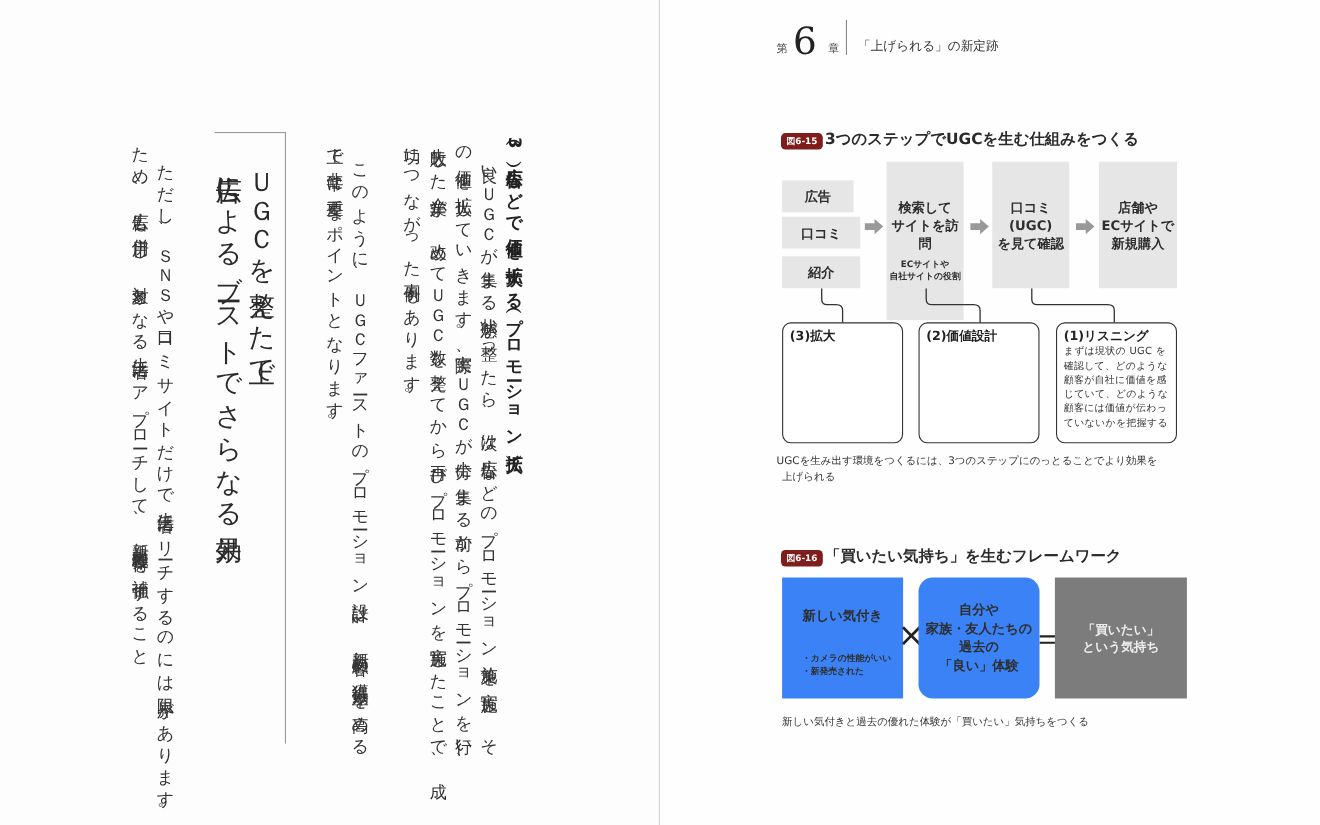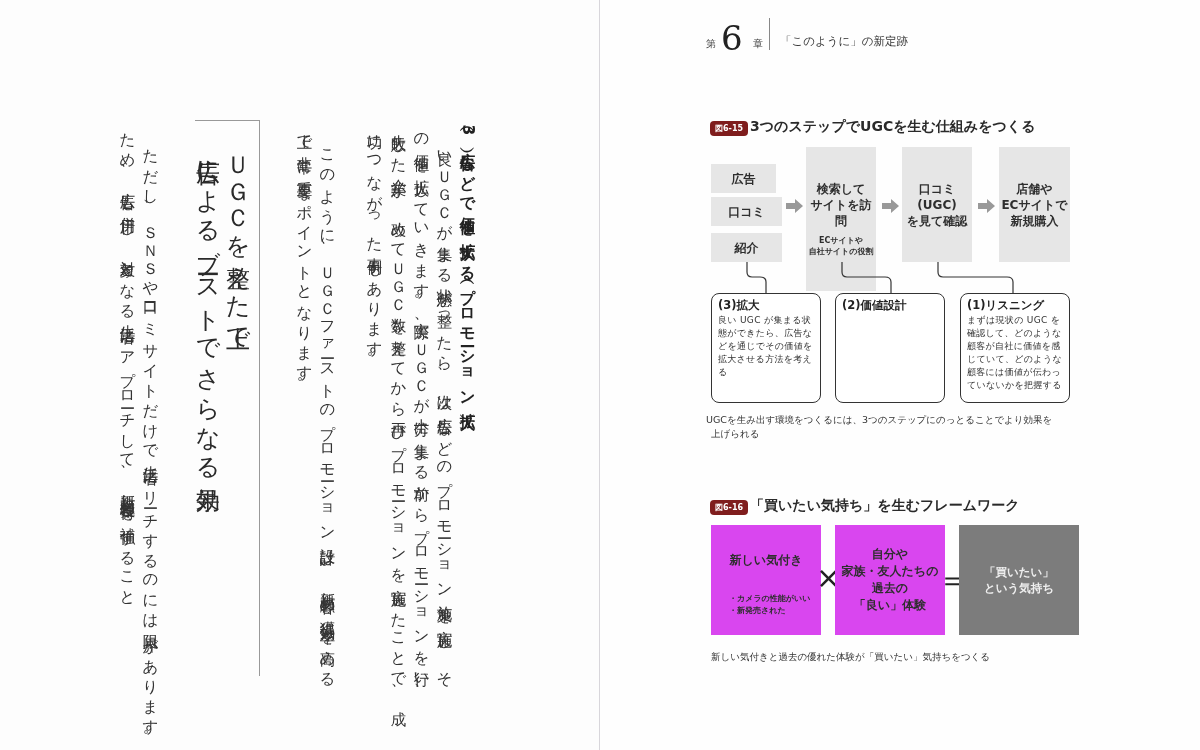--- a/index.html
+++ b/index.html
@@ -42,21 +42,21 @@
     align-items:center; justify-content:center; text-align:center; color:#2e2e2e; }
   .gbox .main { font-size:12px; font-weight:bold; line-height:16px; white-space:pre-line; }
   .gbox .sub { font-size:8px; font-weight:bold; line-height:11px; margin-top:6px; white-space:pre-line; }
   .label-small { position:absolute; font-size:8px; color:#333;margin-top:48px; }
 
   .step-box { position:absolute; border:1.3px solid #333; border-radius:8px; background:#fff; padding:4px 6px; box-sizing:border-box; }
   .step-box .t { font-size:11.5px; font-weight:bold; text-align:left; color:#222; margin-bottom:1px; }
   .step-box .d { font-size:9px; line-height:13px; color:#333; letter-spacing:0.3px; }
   .caption { position:absolute; font-size:9.5px; color:#333; line-height:14px; }
 
-  .fbox { position:absolute; top:525px; height:110px; background:#d946ef; color:#2e2e2e; }
+  .fbox { position:absolute; top:525px; height:110px; background:#3b82f6; color:#2e2e2e; }
   .fbox.dark { background:#7c7c7c; color:#efefef; }
   .op { position:absolute; font-size:30px; color:#222; font-weight:normal; }
 </style>
 </head>
 <body>
 
 <div class="page-left">
 
   <div class="vcol bold" style="left:459px; top:122px; font-size:15.5px;">（3）広告などで価値を拡大する（プロモーション拡大）</div>
   <div class="vcol" style="left:436px; top:138px;">良いＵＧＣが集まる状態が整ったら、次は広告などのプロモーション施策を実施し、そ</div>
@@ -76,21 +76,21 @@
 </div>
 
 <div class="gutter"></div>
 
 <div class="page-right"></div>
 
 <div class="rh-small" style="left:706px; top:37px;">第</div>
 <div class="rh-num">6</div>
 <div class="rh-small" style="left:753px; top:37px;">章</div>
 <div class="rh-divider"></div>
-<div class="rh-title">「このように」の新定跡</div>
+<div class="rh-title">「上げられる」の新定跡</div>
 
 <div class="fig-badge" style="left:710px; top:121px;">図6-15</div>
 <div class="fig-title" style="left:750px; top:118px;">3つのステップでUGCを生む仕組みをつくる</div>
 
 <div class="label-small" style="left:734px; top:149px;">（認知）</div>
 
 <div class="gbox" style="left:711px; top:164px; width:65px; height:29px;">
   <span class="main">広告</span>
 </div>
 <div class="gbox" style="left:711px; top:197px; width:71px; height:29px;">
@@ -126,21 +126,20 @@
 </div>
 
 <svg style="position:absolute; left:700px; top:262px;" width="380" height="35">
   <path d="M47,0 V10 Q47,15 52,15 H60 Q66,15 66,20 V33" stroke="#333" stroke-width="1.2" fill="none"></path>
   <path d="M142,0 V10 Q142,15 147,15 H185 Q191,15 191,20 V33" stroke="#333" stroke-width="1.2" fill="none"></path>
   <path d="M238,0 V10 Q238,15 243,15 H307 Q313,15 313,20 V33" stroke="#333" stroke-width="1.2" fill="none"></path>
 </svg>
 
 <div class="step-box" style="left:711px; top:293px; width:110px; height:110px;">
   <div class="t">(3)拡大</div>
-  <div class="d">良い UGC が集まる状態ができたら、広告などを通じでその価値を拡大させる方法を考える</div>
 </div>
 <div class="step-box" style="left:835px; top:293px; width:110px; height:110px;">
   <div class="t">(2)価値設計</div>
 </div>
 <div class="step-box" style="left:960px; top:293px; width:110px; height:110px;">
   <div class="t">(1)リスニング</div>
   <div class="d">まずは現状の UGC を確認して、どのような顧客が自社に価値を感じていて、どのような顧客には価値が伝わっていないかを把握する</div>
 </div>
 
 <div class="caption" style="left:706px; top:413px;">UGCを生み出す環境をつくるには、3つのステップにのっとることでより効果を</div>
@@ -150,21 +149,21 @@
 <div class="fig-title" style="left:750px; top:497px;">「買いたい気持ち」を生むフレームワーク</div>
 
 <div class="fbox" style="left:711px; width:110px;">
   <div style="position:absolute; left:0; right:0; top:27px; text-align:center; font-size:12px; font-weight:bold;">新しい気付き</div>
   <div style="position:absolute; left:18px; top:68px; font-size:8px; font-weight:bold; line-height:12px;">
     <div>・カメラの性能がいい</div>
     <div>・新発売された</div>
   </div>
 </div>
 <div class="op" style="left:816px; top:560px;">×</div>
-<div class="fbox" style="left:835px; width:110px; display:flex; align-items:center; justify-content:center;">
+<div class="fbox" style="left:835px; width:110px; display:flex; align-items:center; justify-content:center;border-radius:13px;">
   <div style="text-align:center; font-size:12px; font-weight:bold; line-height:17px; white-space:pre-line;">自分や
 家族・友人たちの
 過去の
 「良い」体験</div>
 </div>
 <div class="op" style="left:938px; top:560px;">＝</div>
 <div class="fbox dark" style="left:959px; width:120px; display:flex; align-items:center; justify-content:center;">
   <div style="text-align:center; font-size:11.5px; font-weight:bold; line-height:16px; white-space:pre-line;">「買いたい」
 という気持ち</div>
 </div>

